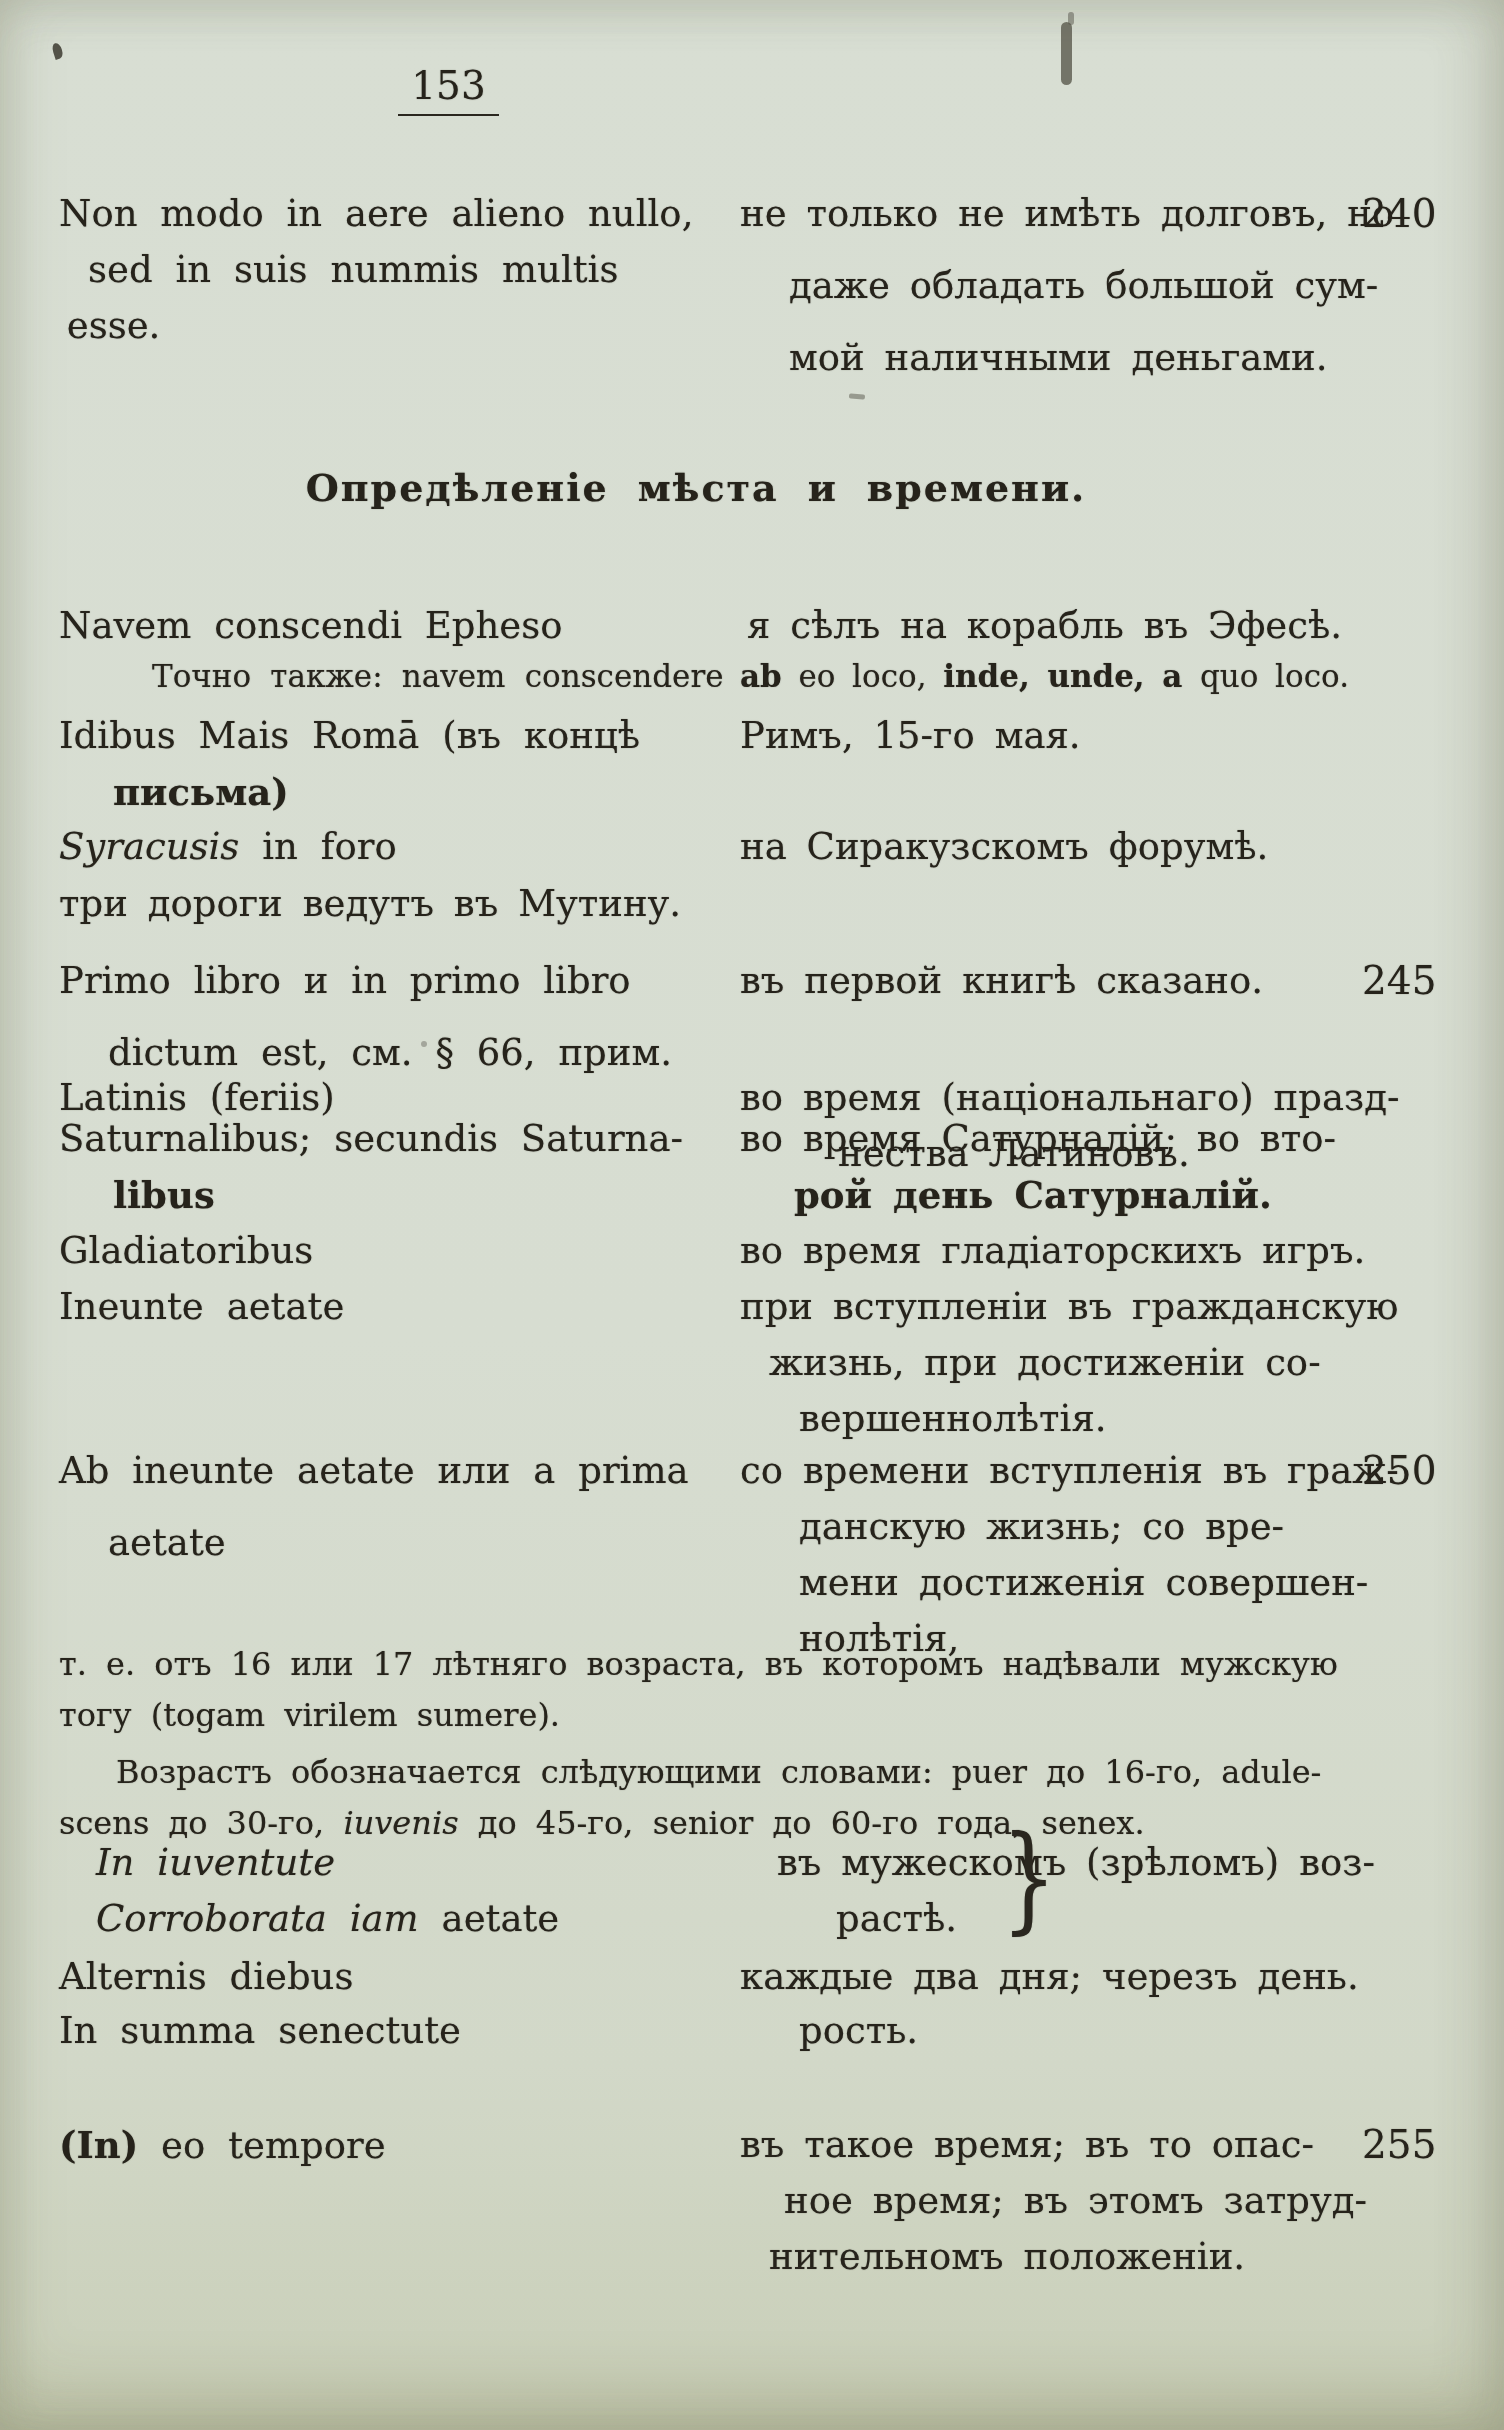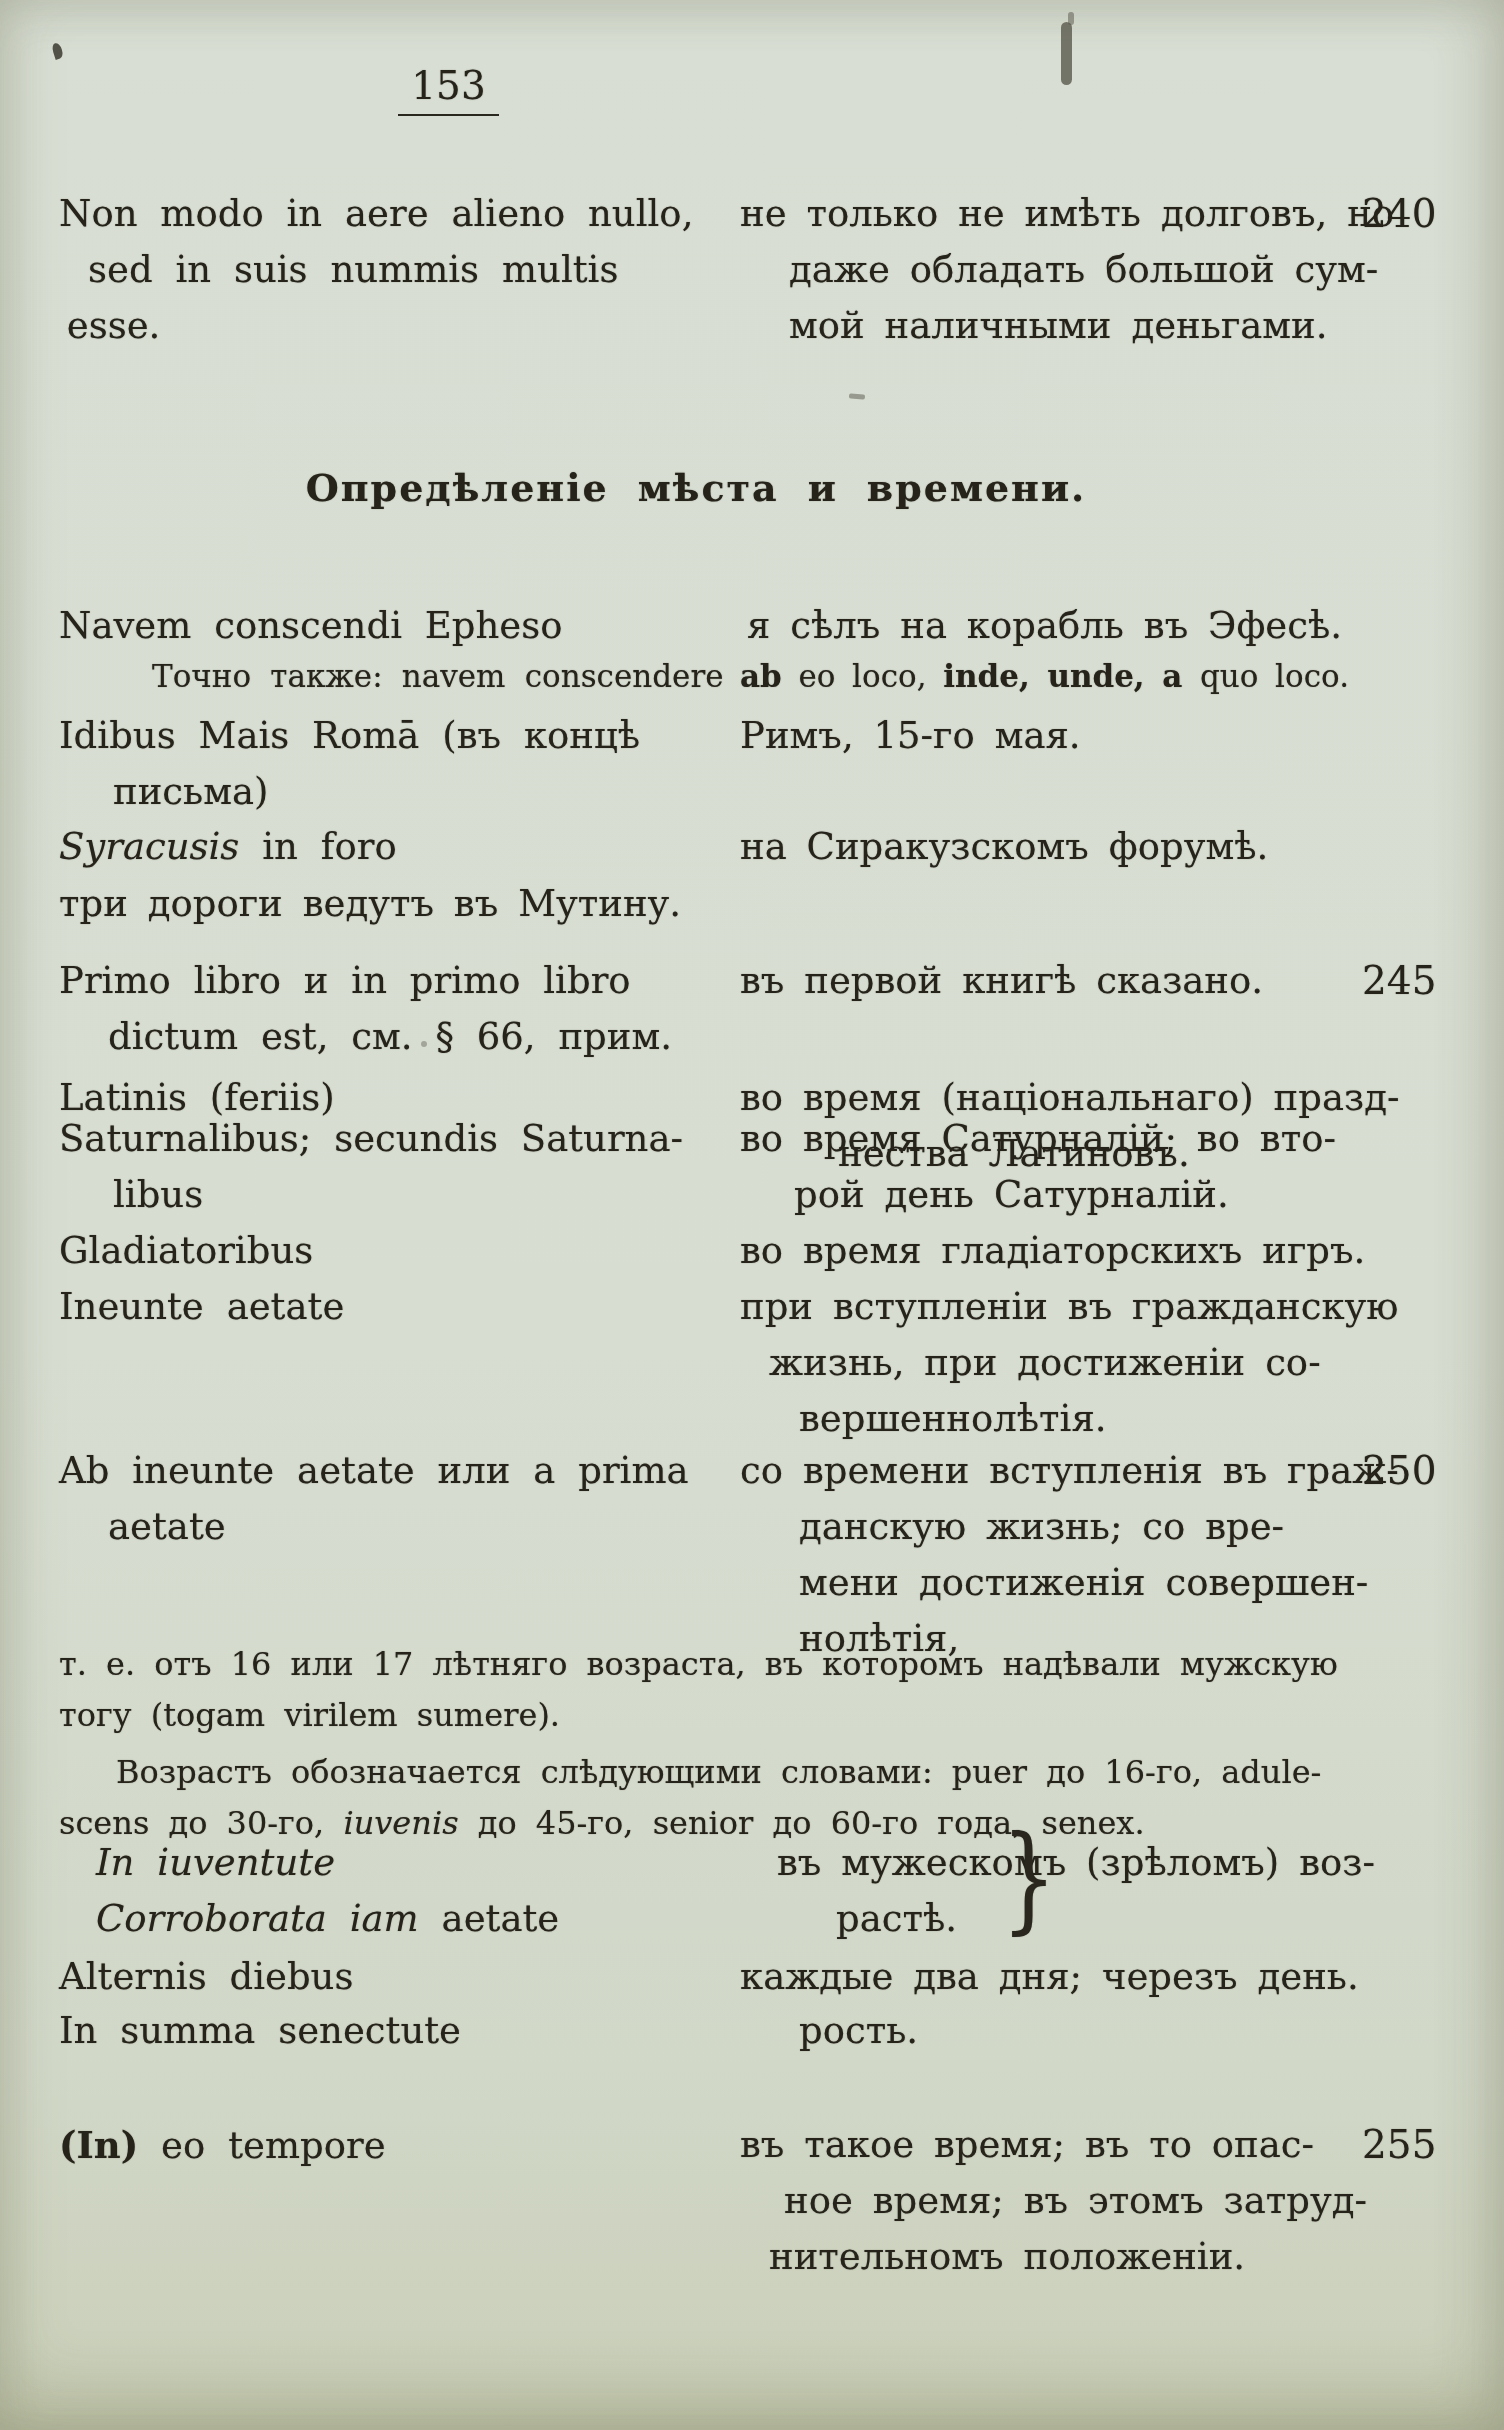--- a/index.html
+++ b/index.html
@@ -26,22 +26,22 @@
     text-align:center;font-weight:bold;font-size:38px;
     letter-spacing:2px;word-spacing:13.7px;white-space:nowrap;
   }
   
   .row{position:absolute;left:59px;width:1377px;display:flex;align-items:flex-start;}
   .lat{width:681px;flex:none;font-size:37px;line-height:56px;word-spacing:.30em;}
   .rus{width:622px;flex:none;font-size:37px;line-height:56px;word-spacing:.22em;}
   .num{flex:1;text-align:right;font-size:39px;line-height:56px;padding-right:2px;}
   .small .lat,.small .rus{font-size:31px;line-height:51px;}
   .line{white-space:nowrap;}
-  .p8{padding-left:7.8px;}  .p26{padding-left:29px;} .p50{padding-left:49px;}
-  .p55{padding-left:54px;} .p60{padding-left:59px;} .p95{padding-left:93px;}
+  .p8{padding-left:7.8px;}  .p26{padding-left:29px;} .p50{padding-left:49px;margin-top:16px;}
+  .p55{padding-left:54px;font-weight:bold;} .p60{padding-left:59px;} .p95{padding-left:93px;}
   .p30{padding-left:29px;} .p45{padding-left:44px;} .p100{padding-left:98px;}
   .b{font-weight:bold;} .i{font-style:italic;}
   
   .note{
     position:absolute;left:59px;top:1639px;width:1377px;
     font-size:32px;line-height:51px;word-spacing:.28em;
   }
   .note .indent1{ text-indent:57px; margin-top:5.9px;}
   
   .brace{

